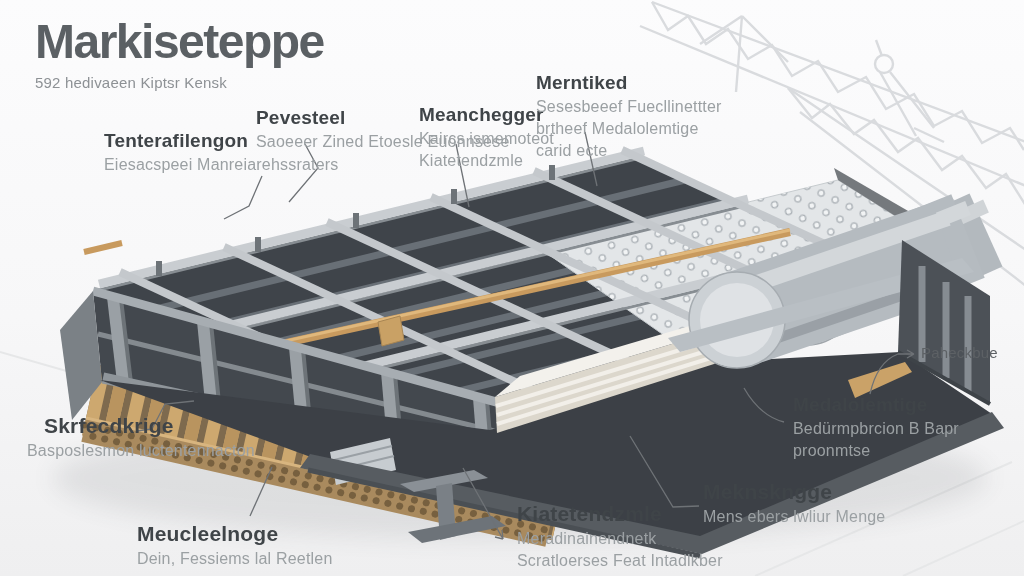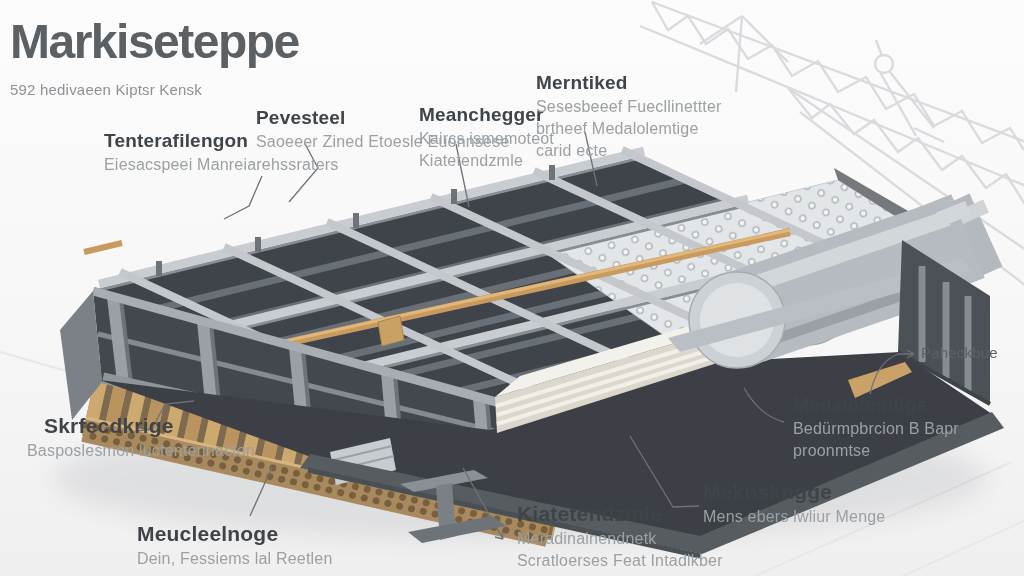--- a/index.html
+++ b/index.html
@@ -4,23 +4,23 @@
 <style>
   html,body{margin:0;padding:0;}
   body{
     width:1024px;height:576px;overflow:hidden;
     background:linear-gradient(180deg,#fcfcfd 0%,#f7f7f8 55%,#efeff0 100%);
     font-family:"Liberation Sans",sans-serif;
   }
   #stage{position:relative;width:1024px;height:576px;}
   #illu{position:absolute;left:0;top:0;}
 
-  .title-block{position:absolute;left:10px;top:14px;}
+  .title-block{position:absolute;left:35px;top:14px;}
   .title-block h1{margin:0;font-size:48px;font-weight:700;color:#5b6064;letter-spacing:-1.5px;}
-  .title-block .subtitle{margin-top:12px;font-size:15px;color:#8d9195;letter-spacing:.2px;}
+  .title-block .subtitle{margin-top:5px;font-size:15px;color:#8d9195;letter-spacing:.2px;}
 
   .lbl{position:absolute;white-space:nowrap;}
   .lbl-h{font-size:19px;font-weight:700;color:#3f4448;letter-spacing:.2px;}
   .lbl-s{font-size:16px;color:#9ba0a3;margin-top:3px;letter-spacing:.2px;line-height:1.2;}
   .lbl.big .lbl-h{font-size:21px;}
   .lbl.plain .lbl-h{font-size:15px;font-weight:400;color:#5d6165;}
 
   #lb-tenterafilengon{left:104px;top:130px;}
   #lb-pevesteel{left:247px;top:107px;margin-left:9px;}
   #lb-meanchegger{left:419px;top:104px;}

